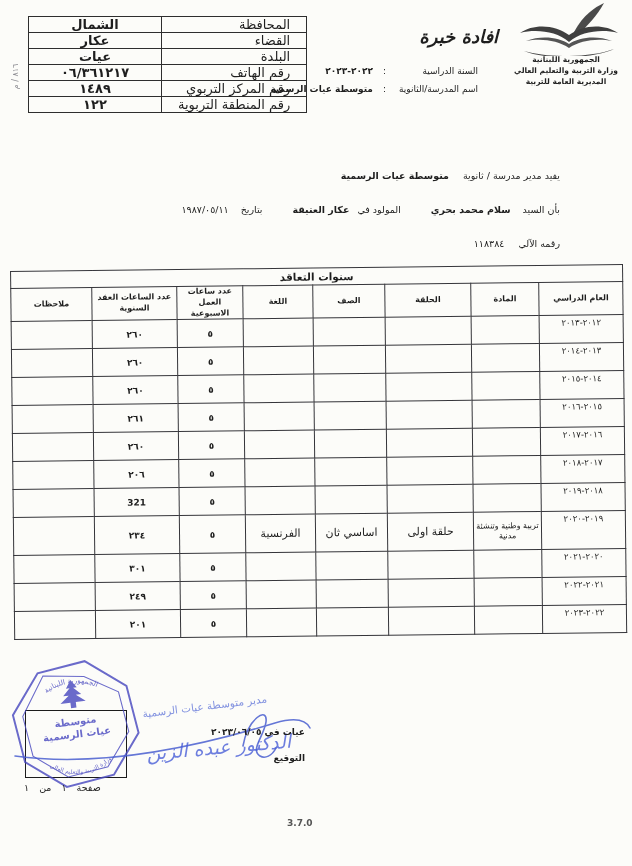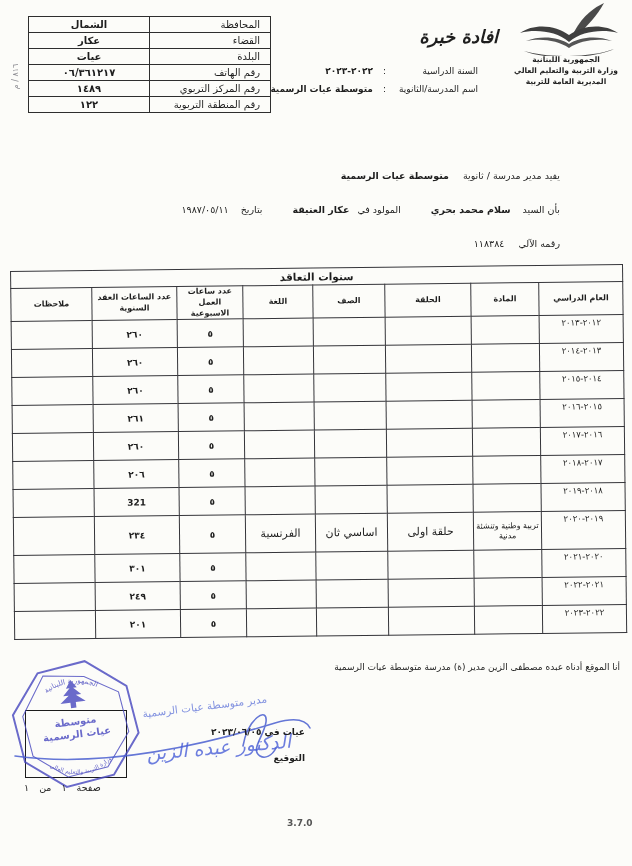--- a/index.html
+++ b/index.html
@@ -3,21 +3,21 @@
 <meta charset="utf-8">
 <style>
   html,body{margin:0;padding:0;background:#9a9a9a;}
   .page{
     width:632px;height:866px;margin:0 auto;position:relative;overflow:hidden;
     background:#fcfcf9;color:#1e1e1e;direction:rtl;
     font-family:"DejaVu Sans",sans-serif;
   }
   
   .info-table{position:absolute;left:28px;top:16px;border-collapse:collapse;direction:rtl;}
-  .info-table td{border:1.3px solid #2e2e2e;font-size:10px;height:15px;padding:0 10px;white-space:nowrap;}
+  .info-table td{border:1.3px solid #2e2e2e;font-size:13px;height:15px;padding:0 16px;white-space:nowrap;}
   .info-table td.lbl{min-width:100px;text-align:right;}
   .info-table td.val{min-width:100px;text-align:center;font-weight:700;}
   
   .margin-note{position:absolute;left:-25px;top:72px;width:80px;text-align:center;
     transform:rotate(-90deg);font-size:8px;color:#8d8d93;letter-spacing:1px;}
   
   .logo{position:absolute;right:8px;top:2px;}
   .ministry{position:absolute;right:0px;top:55px;width:132px;text-align:center;
     font-size:7.5px;font-weight:700;line-height:1.45;color:#222;}
   .doc-title{position:absolute;right:134px;top:26px;font-size:18px;font-weight:700;font-style:italic;}
@@ -286,21 +286,20 @@
       <td class="small"></td>
       <td class="small"></td>
       <td class="num">٥</td>
       <td class="num">٢٠١</td>
       <td></td>
     </tr>
   </tbody>
     </table>
   </div>
 
-  <div class="undersigned">أنا الموقع أدناه عبده مصطفى الزين مدير (ة) مدرسة متوسطة عيات الرسمية</div>
 
   <div class="place-date">
     <div class="pd">عيات في ٢٠٢٣/٠٦/٠٥</div>
     <div class="sig">التوقيع</div>
   </div>
 
   <div class="black-box"></div>
 
   <div class="stamp">
     <svg width="136" height="136" viewBox="0 0 150 150">

